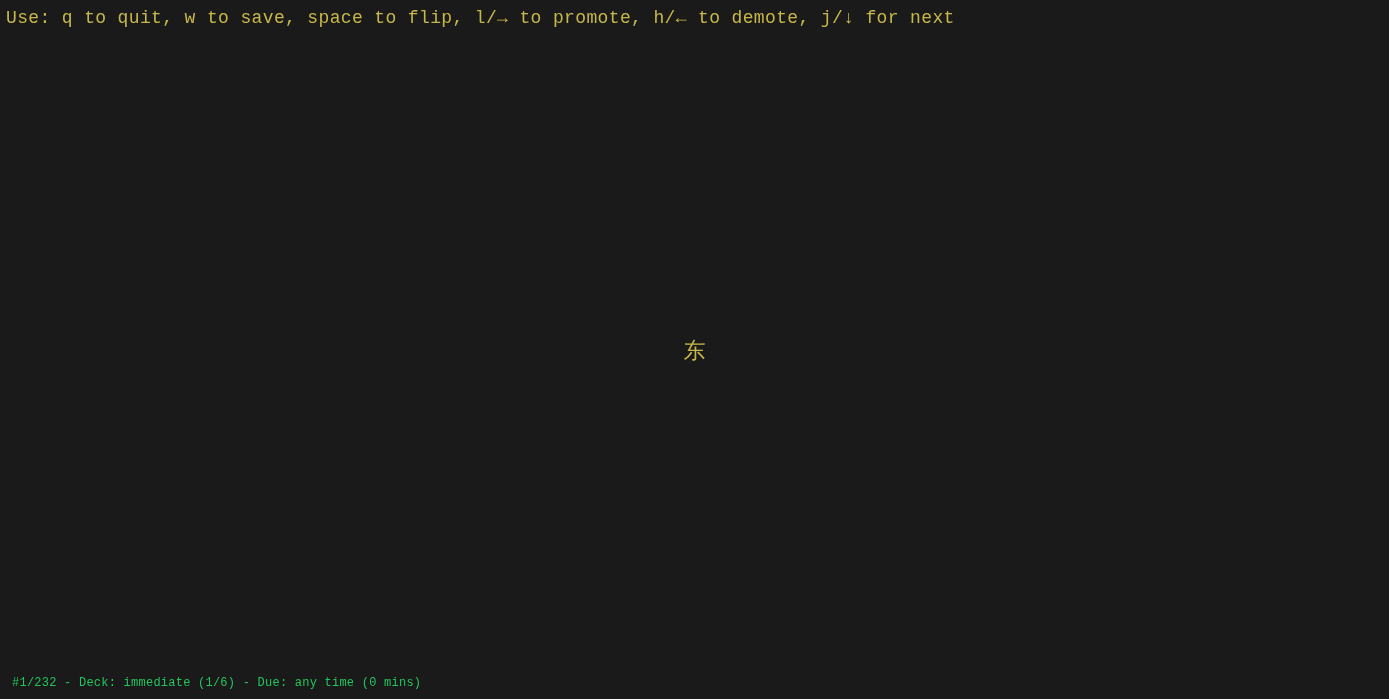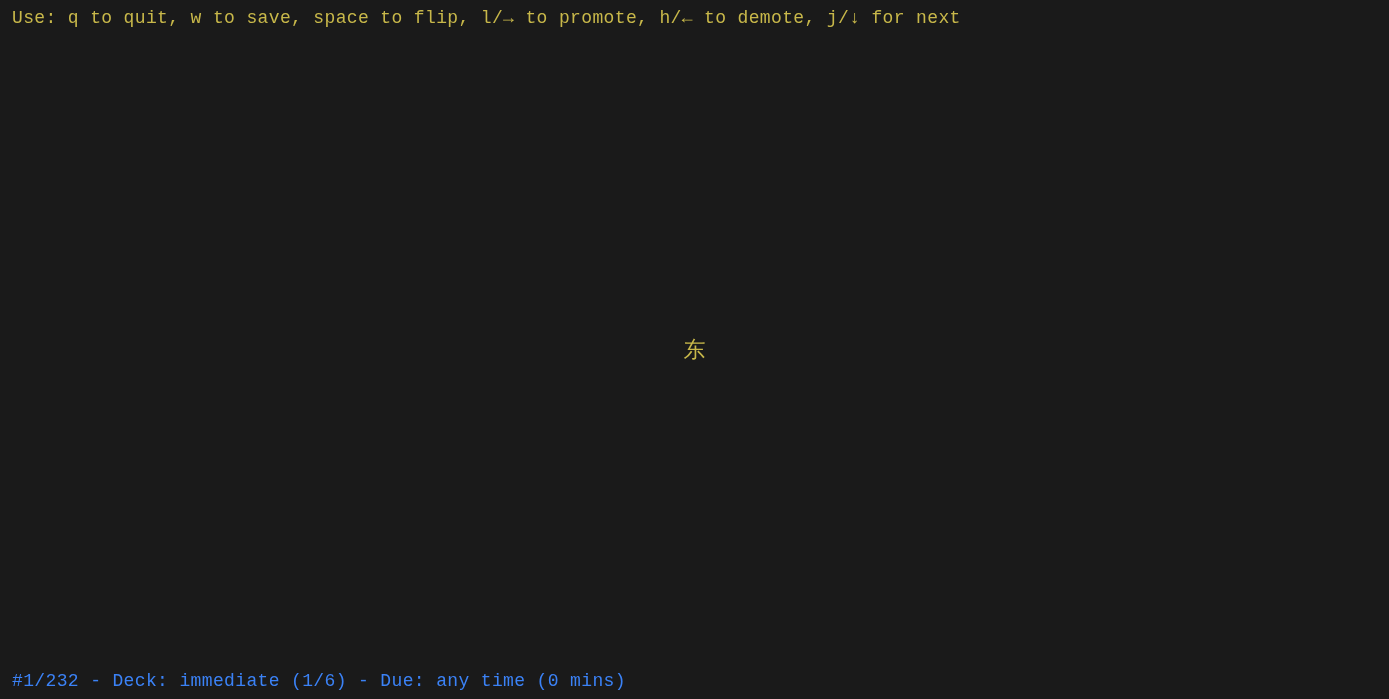--- a/index.html
+++ b/index.html
@@ -16,21 +16,21 @@
     }
 
     body {
       display: flex;
       flex-direction: column;
       font-family: 'Courier New', Courier, monospace;
     }
 
     #top-bar {
       width: 100%;
-      padding: 8px 12px;
+      padding: 8px 6px;
       background-color: #1a1a1a;
       border-bottom: none;
     }
 
     #top-bar span {
       color: #c8b84a;
       font-size: 18px;
       letter-spacing: 0.02em;
       white-space: nowrap;
     }
@@ -49,22 +49,22 @@
       font-family: 'Courier New', Courier, monospace;
     }
 
     #bottom-bar {
       width: 100%;
       padding: 8px 12px;
       background-color: #1a1a1a;
     }
 
     #bottom-bar span {
-      color: #3b82f6;
-      font-size: 18px;
+      color: #22c55e;
+      font-size: 12px;
       letter-spacing: 0.02em;
       white-space: nowrap;
       text-align: right;
     }
   </style>
 </head>
 <body>
 
 <div id="top-bar">
   <span>Use: q to quit, w to save, space to flip, l/→ to promote, h/← to demote, j/↓ for next</span>

